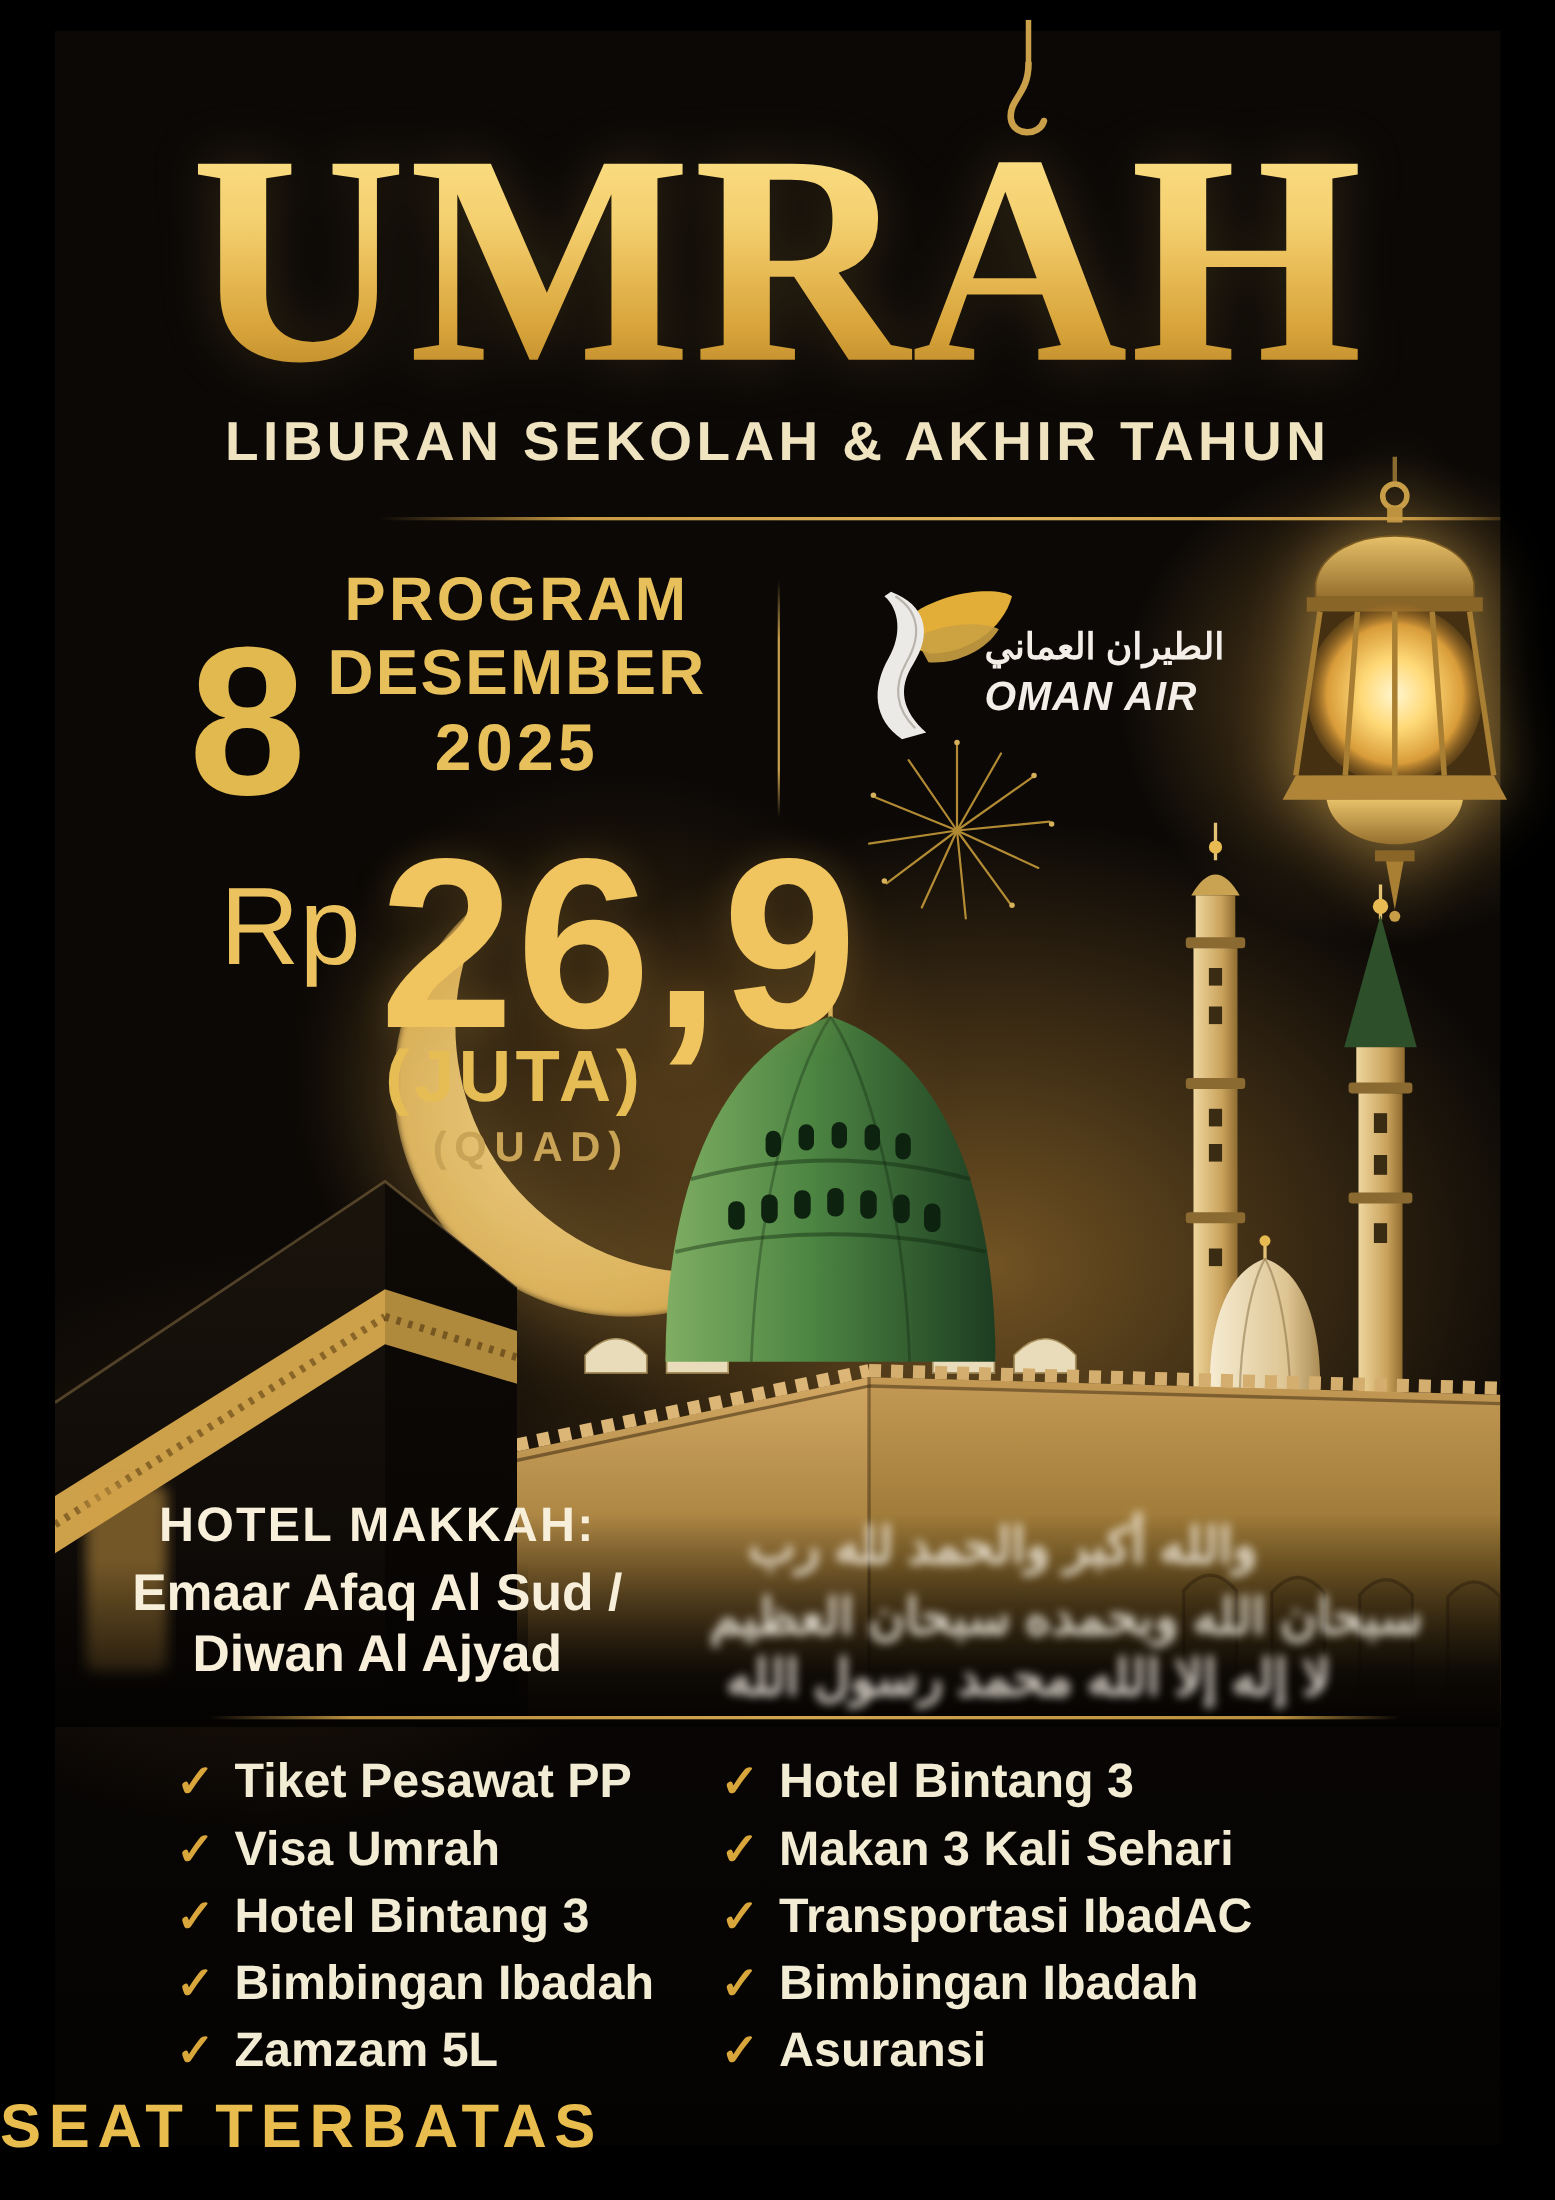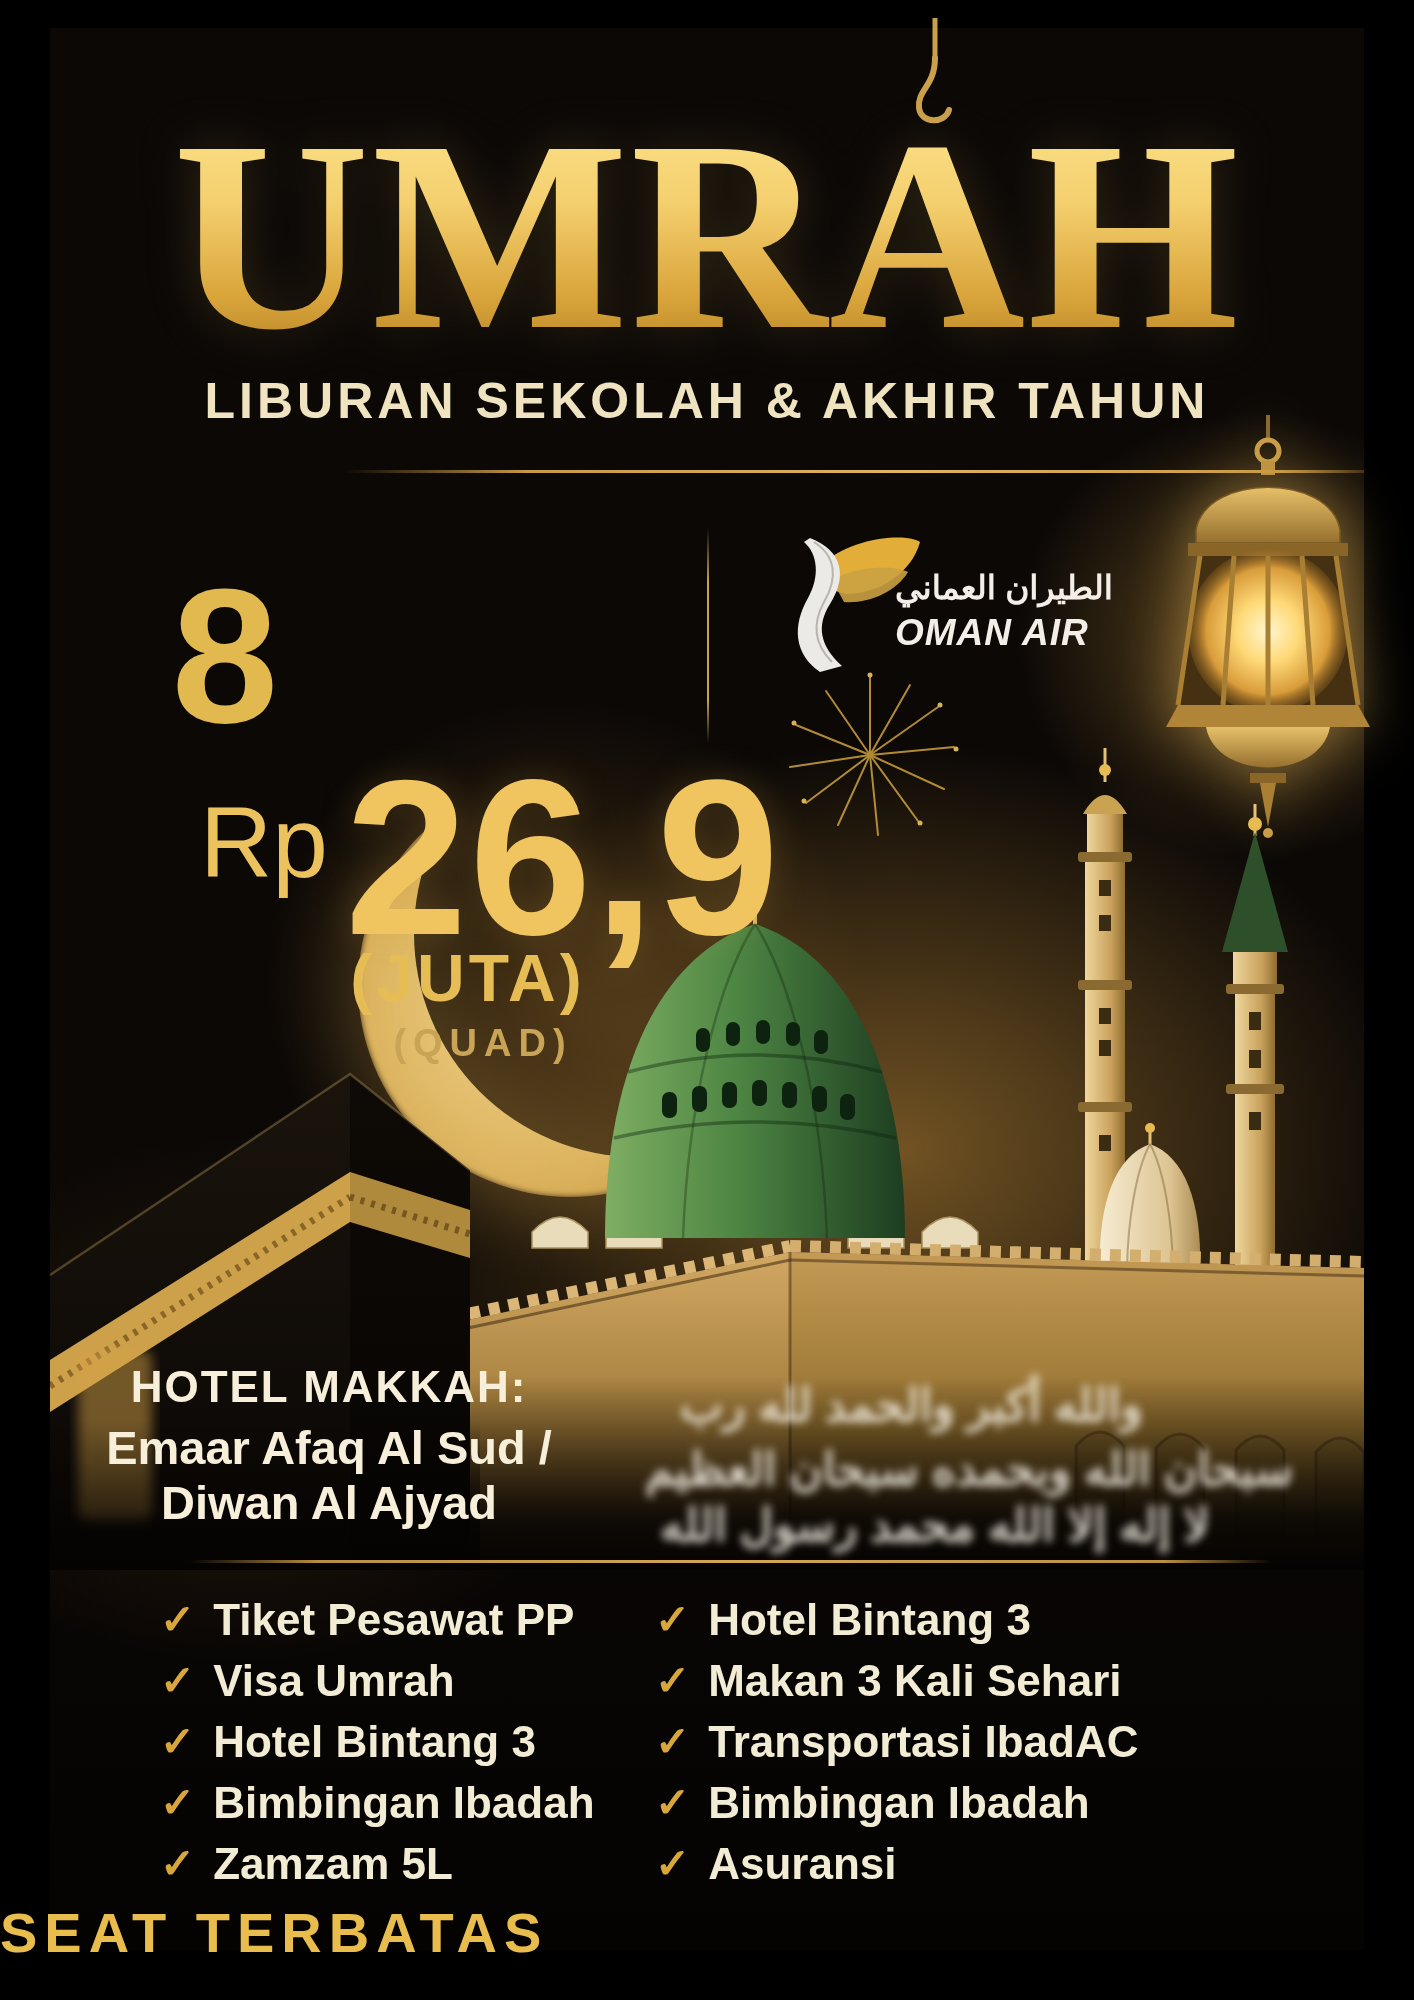--- a/index.html
+++ b/index.html
@@ -44,21 +44,21 @@
   .airline-name{font-size:37px;font-weight:700;font-style:italic;letter-spacing:1px;margin-top:4px;}
   
   .price-currency{left:200px;top:792px;color:#ecc25e;font-weight:400;font-size:100px;line-height:1;}
   .price-amount{left:345px;top:748px;color:#f0c45f;font-weight:700;font-size:220px;line-height:1;
     letter-spacing:2px;filter:drop-shadow(0 0 18px rgba(220,170,70,.2));}
   .price-unit{left:288px;top:940px;width:360px;text-align:center;color:#e6bd55;
     font-weight:700;font-size:66px;letter-spacing:4px;}
   .price-basis{left:303px;top:1022px;width:360px;text-align:center;color:#c9a456;
     font-weight:700;font-size:38px;letter-spacing:7px;}
   
-  .hotel{left:99px;top:1362px;width:460px;text-align:center;color:#f7efd9;}
+  .hotel{left:113px;top:1362px;width:460px;text-align:center;color:#f7efd9;}
   .hotel-heading{font-size:44px;font-weight:700;letter-spacing:2px;margin-bottom:8px;}
   .hotel-line{font-size:47px;font-weight:700;line-height:1.18;}
   
   .callig{color:rgba(250,245,233,.85);filter:blur(4.5px);font-weight:700;white-space:nowrap;}
   .callig1{left:680px;top:1378px;font-size:46px;}
   .callig2{left:645px;top:1442px;font-size:46px;}
   .callig3{left:660px;top:1498px;font-size:46px;}
   
   .chk-col{display:flex;flex-direction:column;gap:17px;}
   .chk-left{left:160px;top:1598px;}
@@ -314,20 +314,25 @@
     <path d="M30,0 L30,40" stroke="#caa04a" stroke-width="5"></path>
     <path d="M30,40 C30,68 12,72 14,90 C16,106 40,106 44,92" stroke="#caa04a" stroke-width="6" fill="none" stroke-linecap="round"></path>
   </svg>
 
   <div class="abs title">UMRAH</div>
   <div class="abs subtitle">LIBURAN SEKOLAH &amp; AKHIR TAHUN</div>
 
   <div class="abs rule-top"></div>
 
   <div class="abs program-date">8</div>
+  <div class="abs program-col">
+    <div class="program-label">PROGRAM</div>
+    <div class="program-month">DESEMBER</div>
+    <div class="program-year">2025</div>
+  </div>
   <div class="abs divider-v"></div>
 
   <svg class="abs swoosh-svg" width="160" height="148" viewBox="0 0 160 148">
     <path d="M62,30 C98,2 148,2 158,10 C150,40 118,62 84,62 L70,58 Z" fill="#e3ae38"></path>
     <path d="M70,48 C100,32 134,34 146,40 C134,60 106,72 82,70 Z" fill="#caa143" opacity="0.9"></path>
     <path d="M48,6 C80,18 86,44 68,72 C54,94 58,114 80,134 L58,140 C32,122 30,94 46,66 C58,45 56,22 42,10 Z" fill="#eceae6"></path>
     <path d="M52,10 C74,24 76,46 62,70 C50,92 52,112 70,130" stroke="#b9b4ac" stroke-width="2" fill="none"></path>
   </svg>
   <div class="abs airline-text">
     <div class="airline-arabic">الطيران العماني</div>

